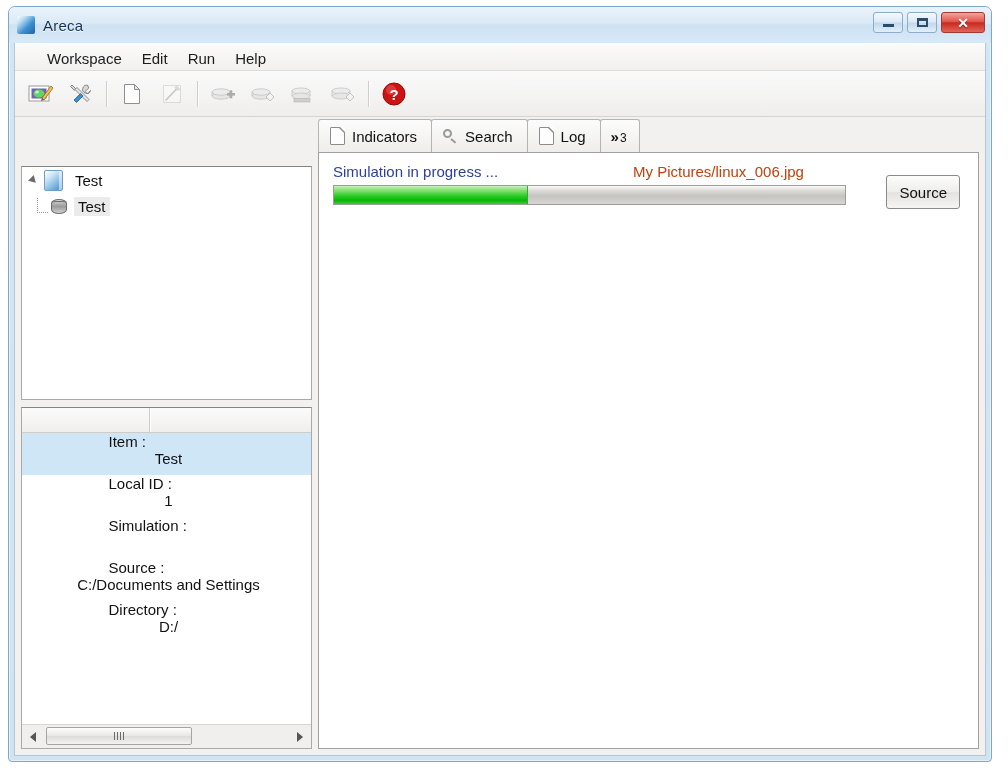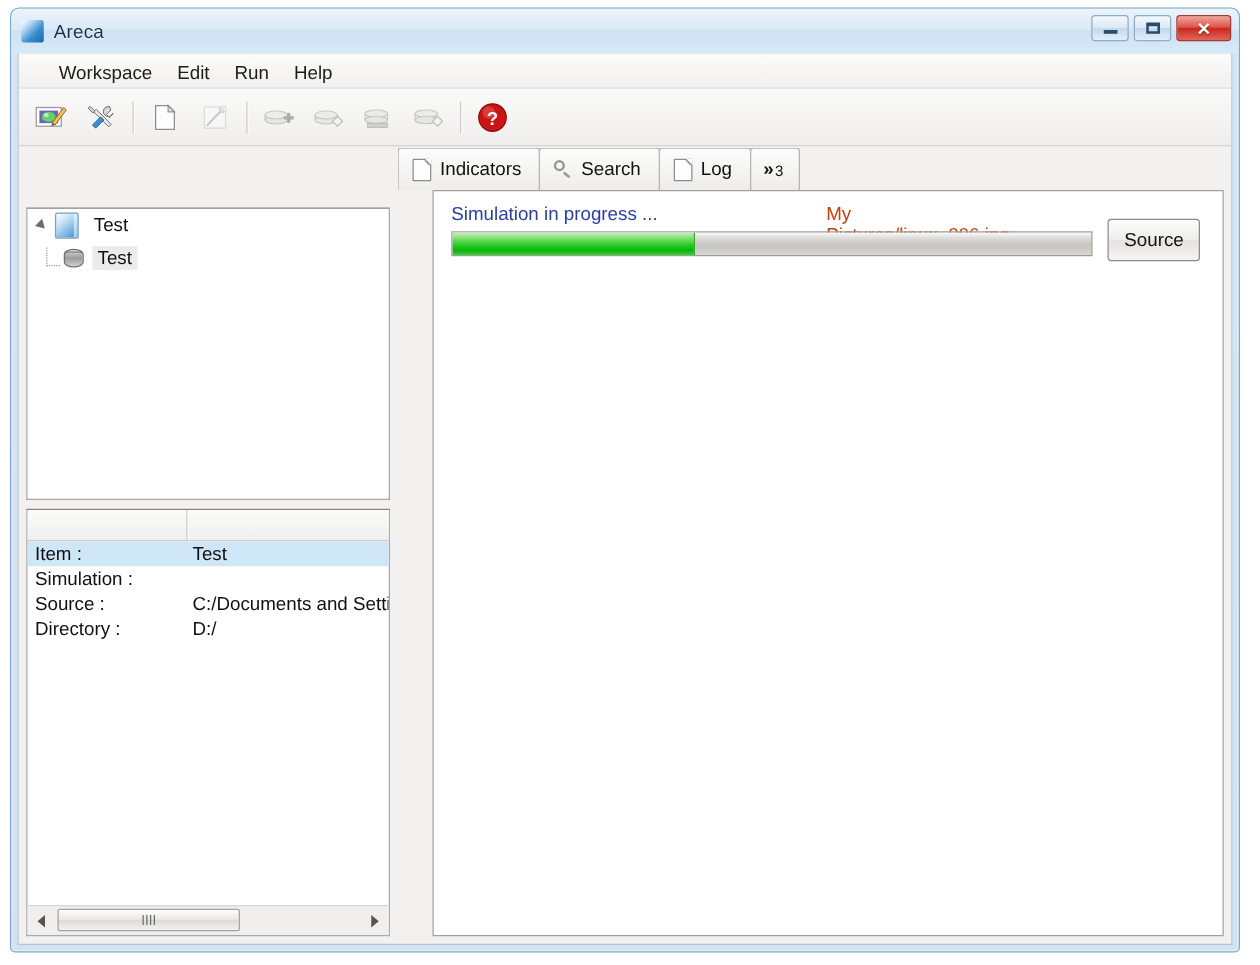--- a/index.html
+++ b/index.html
@@ -192,21 +192,21 @@
     height:24px; display:flex;
     background: linear-gradient(to bottom,#fbfbfb 0%,#f0efed 100%);
     border-bottom:1px solid #cfcdc9;
     flex:0 0 auto;
   }
   .th { height:100%; box-sizing:border-box; }
   .th.c1 { width:128px; border-right:1px solid #cfcdc9;
            box-shadow: 1px 0 0 #ffffff; }
   .th.c2 { flex:1; }
   .tbl-body { flex:1 1 auto; overflow:hidden; }
-  .prow { display:flex; height:20px; align-items:center; font-size:15px; color:#111; }
+  .prow { display:flex; height:42px; align-items:center; font-size:15px; color:#111;flex-direction:column; }
   .prow.sel { background:#cfe6f7; }
   .pk { width:128px; padding-left:6px; box-sizing:border-box; white-space:nowrap; }
   .pv { flex:1; padding-left:4px; box-sizing:border-box;
         white-space:nowrap; overflow:hidden; }
 
   
   .hscroll {
     height:24px; flex:0 0 auto;
     background:#f0efed;
     border-top:1px solid #d9d7d3;
@@ -230,21 +230,21 @@
     box-sizing:border-box;
   }
   .grip { width:1px; height:8px; background:#6a6a6a; }
 
   
   #right-col {
     position:absolute; left:303px; top:0; right:6px; bottom:6px;
   }
   #tabstrip {
     position:absolute; left:0; top:0; right:0; height:35px;
-    display:flex; align-items:flex-start;
+    display:flex; align-items:center;
   }
   .tab {
     height:34px; display:flex; align-items:center; gap:7px;
     padding:0 14px 0 11px;
     font-size:15px; color:#111;
     background: linear-gradient(to bottom,#fcfcfc 0%,#eeedeb 100%);
     border:1px solid #b6b4b0;
     border-bottom:none;
     border-radius:3px 3px 0 0;
     margin-right:-1px;
@@ -284,21 +284,20 @@
     content:''; position:absolute; left:8px; top:9px; width:6px; height:2px;
     background:#9a9a9a; transform:rotate(40deg); transform-origin:left center;
   }
 
   #tabbody {
     position:absolute; left:0; top:34px; right:0; bottom:0;
     background:#ffffff;
     border:1px solid #a3a19d;
     box-sizing:border-box;
     z-index:1;
-    margin-left:28px;
   }
 
   
   #prog-area { position:absolute; left:0; top:0; right:0; height:62px; }
   .prog-labels {
     position:absolute; left:14px; top:10px; right:150px; height:20px;
   }
   .prog-title {
     position:absolute; left:0; top:0;
     font-size:15px; color:#2b3fa0;
@@ -474,20 +473,24 @@
           <div class="tbl-head">
             <div class="th c1"></div>
             <div class="th c2"></div>
           </div>
           <div class="tbl-body">
             <div class="prow sel">
               <span class="pk">Item :</span>
               <span class="pv">Test</span>
             </div>
             <div class="prow">
+              <span class="pk">Local ID :</span>
+              <span class="pv">1</span>
+            </div>
+            <div class="prow">
               <span class="pk">Simulation :</span>
               <span class="pv"></span>
             </div>
             <div class="prow">
               <span class="pk">Source :</span>
               <span class="pv">C:/Documents and Settings</span>
             </div>
             <div class="prow">
               <span class="pk">Directory :</span>
               <span class="pv">D:/</span>

